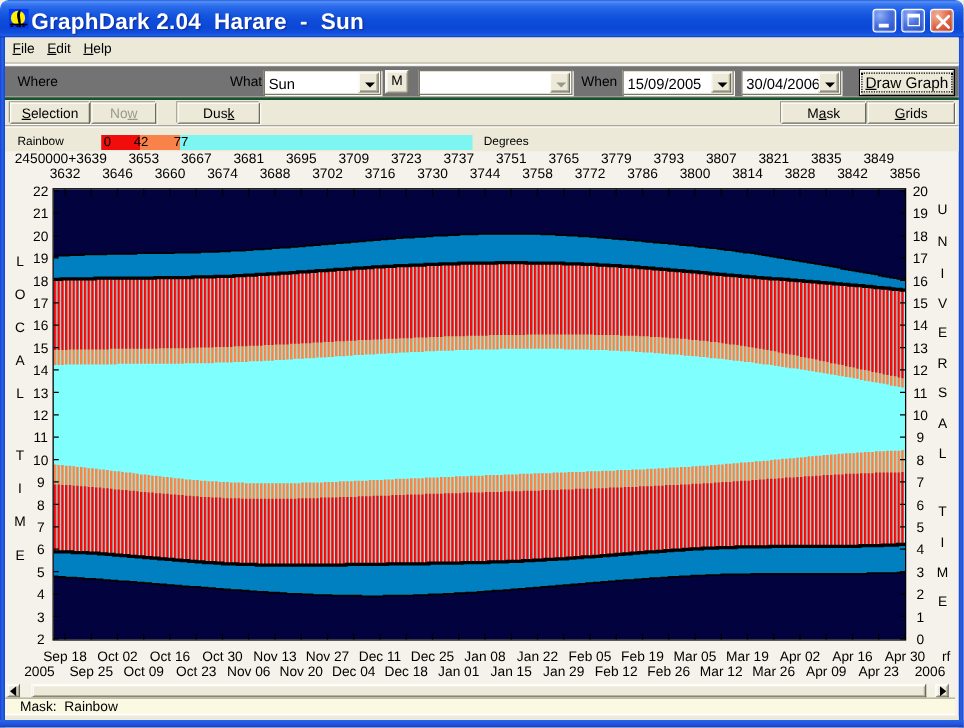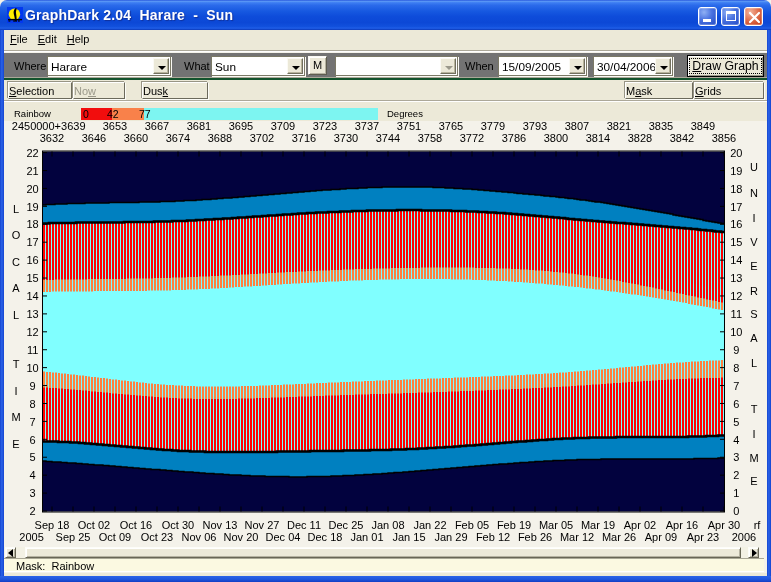--- a/index.html
+++ b/index.html
@@ -5,21 +5,21 @@
 #win{position:relative;width:771px;height:582px;font-size:11px;color:#000}
 svg text{font-family:"Liberation Sans",sans-serif;fill:#000}
 .abs{position:absolute}
 
 #bl{left:0;top:26px;bottom:0;width:4px;background:linear-gradient(90deg,#1444cf,#2a63e8 45%,#1444cf)}
 #br{right:0;top:26px;bottom:0;width:4px;background:linear-gradient(90deg,#1444cf,#2a63e8 45%,#1444cf)}
 #bb{left:0;bottom:0;right:0;height:6px;background:linear-gradient(180deg,#2a63e8,#1f55dd 55%,#123fc4)}
 
 #title{left:0;top:0;right:0;height:30px;border-radius:7px 7px 0 0;
 background:linear-gradient(180deg,#2a5ade 0%,#5795f5 5%,#3d7ef2 9%,#2a6aea 18%,#1658e0 38%,#0e4cda 55%,#0c48d6 75%,#1150dc 88%,#1f5ee8 94%,#0a38b8 100%);}
-#title .cap{color:#fff;font-weight:bold;font-size:14px;letter-spacing:.2px;position:absolute;left:25px;top:7px;text-shadow:1px 1px 1px #10309a}
+#title .cap{color:#fff;font-weight:bold;font-size:18px;letter-spacing:.2px;position:absolute;left:25px;top:7px;text-shadow:1px 1px 1px #10309a}
 #icon{position:absolute;left:7px;top:7px;width:16px;height:16px}
 .tbtn{position:absolute;top:6.5px;width:19px;height:19px;border-radius:3px;border:1px solid #fff;box-shadow:inset 0 0 0 1px rgba(255,255,255,.25)}
 #bmin{left:698px;background:radial-gradient(circle at 30% 25%,#8fb0f4,#4a72e0 45%,#2c55cc 85%)}
 #bmax{left:721px;background:radial-gradient(circle at 30% 25%,#8fb0f4,#4a72e0 45%,#2c55cc 85%)}
 #bclose{left:744px;background:radial-gradient(circle at 30% 25%,#f3b49c,#e0714f 45%,#c94320 85%)}
 .tbtn span{position:absolute;color:#fff}
 #bmin span{left:3.5px;top:11.5px;width:8px;height:3px;background:#fff}
 #bmax span{left:3.5px;top:3.5px;width:10px;height:10px;border:1.6px solid #fff;border-top-width:3px}
 #bclose svg{position:absolute;left:2px;top:2px}
 
@@ -30,21 +30,21 @@
 #tb1{left:4px;top:53px;right:4px;height:27px;background:#737373;border-bottom:2px solid #14532d;box-shadow:0 -1px 0 #aca899 inset}
 #tb2{left:4px;top:80px;right:4px;height:21px;background:#ece9d8}
 .lbl{position:absolute;top:7px}
 .combo{position:absolute;top:3px;height:20px;background:#fff;border:1px solid #7b7966;box-shadow:1px 1px 0 #fbfaf4}
 .combo .tx{position:absolute;left:3px;top:2.5px;font-size:11.8px;white-space:nowrap}
 .cbtn{position:absolute;right:1px;top:1px;bottom:1px;width:16px;background:#ece9d8;border:1px solid;border-color:#fbfaf4 #716f5e #716f5e #fbfaf4;box-shadow:inset -1px -1px 0 #b8b49c}
 .cbtn i{position:absolute;left:4px;top:6.5px;width:0;height:0;border:4px solid transparent;border-top:4px solid #000;border-bottom:none}
 .cbtn.dis i{border-top-color:#9a988a}
 .pbtn{position:absolute;background:#ece9d8;border:1px solid;border-color:#fbfaf4 #5f5d50 #5f5d50 #fbfaf4;box-shadow:inset 1px 1px 0 #fff,inset -1px -1px 0 #b5b2a1;text-align:center}
 
-.fbtn{position:absolute;top:2px;height:17px;background:#ece9d8;border:1px solid;border-color:#fff #6c6a5c #6c6a5c #fff;box-shadow:-1px -1px 0 #989585, 1px 1px 0 #fdfdf8;text-align:left;padding-top:1.5px}
+.fbtn{position:absolute;top:2px;height:17px;background:#ece9d8;border:1px solid;border-color:#fff #6c6a5c #6c6a5c #fff;box-shadow:-1px -1px 0 #989585, 1px 1px 0 #fdfdf8;text-align:center;padding-top:1.5px}
 
 #legend{left:4px;top:100px;right:4px;height:21px;background:#ece9d8;border-top:1px solid #aca899;box-shadow:inset 0 1px 0 #fff}
 
 #sbar{left:4px;top:546.5px;width:755px;height:11px;background:#f3f1e4}
 .sarrow{position:absolute;top:0;width:11px;height:11px;background:#ece9d8;border:1px solid;border-color:#fdfdf8 #686655 #686655 #fdfdf8;box-shadow:inset 1px 1px 0 #fff,inset -1px -1px 0 #b5b2a1}
 #sthumb{position:absolute;left:21px;top:0;width:716px;height:11px;background:#ece9d8;border:1px solid;border-color:#fdfdf8 #686655 #686655 #fdfdf8;box-shadow:inset 1px 1px 0 #fff,inset -1px -1px 0 #b5b2a1}
 .tri{position:absolute;width:0;height:0;border:4px solid transparent}
 
 #status{left:4px;top:558px;width:760px;height:14px;background:#fbf9e1;border-top:1px solid #a9a795;box-shadow:0 -1px 0 #fff inset}
 #under{left:4px;top:572.5px;width:763px;height:4px;background:#ece9d8}
@@ -72,26 +72,20 @@
       </div>
     <div class="tbtn" id="bclose">
         <svg width="15" height="15" viewBox="0 0 15 15">
           <path d="M3 3L12 12M12 3L3 12" stroke="#fff" stroke-width="2.2" stroke-linecap="round"></path>
         </svg>
       </div>
   </div>
   <div class="abs" id="menu"><span><u>F</u>ile</span><span><u>E</u>dit</span><span><u>H</u>elp</span></div>
   <div class="abs" id="tb1">
     <span class="lbl" style="left:10px">Where</span>
-    <div class="combo" style="left:43px;width:124px">
-        <span class="tx">Harare</span>
-        <div class="cbtn">
-          <i></i>
-        </div>
-      </div>
     <span class="lbl" style="left:180px">What</span>
     <div class="combo" style="left:207px;width:94px">
         <span class="tx">Sun</span>
         <div class="cbtn">
           <i></i>
         </div>
       </div>
     <div class="pbtn" style="left:304px;top:3px;width:19px;height:19px;padding-top:2px">M</div>
     <div class="combo" style="left:331px;width:123px">
         <div class="cbtn dis">

